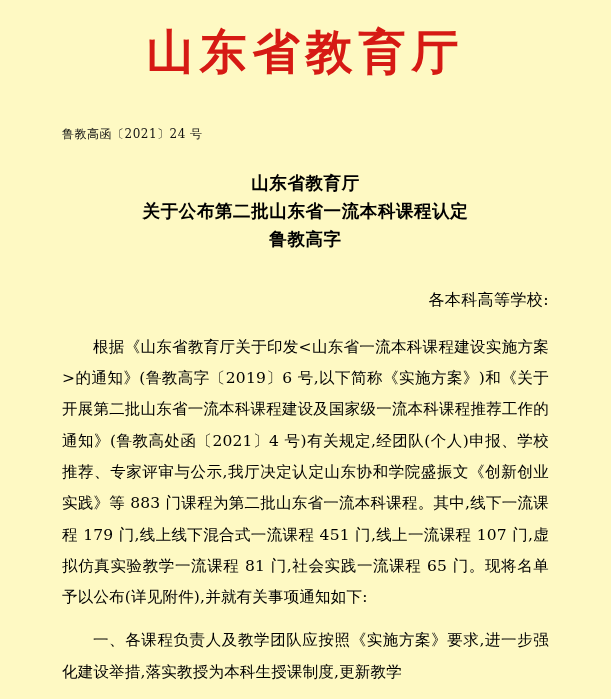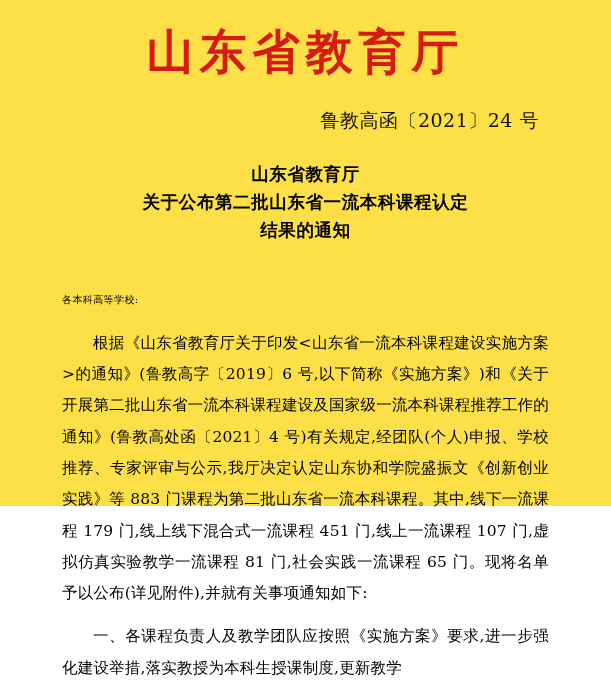--- a/index.html
+++ b/index.html
@@ -9,61 +9,61 @@
   body {
     width: 611px;
     height: 699px;
     background: #ffffff;
     font-family: "DejaVu Serif", "Liberation Serif", serif;
     overflow: hidden;
   }
   .page {
     position: relative;
     width: 611px;
-    height: 506px;
+    height: 699px;
     box-sizing: border-box;
     padding: 0 62px;
-    background: #fde047;
+    background: #fef9c3;
   }
   .letterhead {
     text-align: center;
     color: #d61a14;
     font-family: "DejaVu Serif", "Liberation Serif", serif;
     font-weight: bold;
     font-size: 47px;
     letter-spacing: 6px;
     line-height: 1.1;
     padding-top: 26px;
     white-space: nowrap;
   }
   .doc-number {
-    text-align: right;
-    font-size: 19px;
+    font-size: 12px;
     color: #111;
-    margin-top: 30px;
+    margin-top: 48px;
     padding-right: 10px;
     letter-spacing: 0.5px;
   }
   .title-block {
     text-align: center;
     margin-top: 26px;
     font-weight: bold;
     font-size: 17.5px;
     line-height: 1.62;
     color: #000;
     letter-spacing: 0.6px;
   }
   .title-line {
     display: block;
   }
   .salutation {
-    margin-top: 48px;
-    font-size: 10px;
+    margin-top: 36px;
+    font-size: 16px;
     color: #000;
     letter-spacing: 0.4px;
+    text-align: right;
   }
   .body-para {
     margin-top: 21px;
     font-size: 15.5px;
     color: #000;
     line-height: 2.02;
     text-align: justify;
     text-justify: inter-ideograph;
     text-indent: 2em;
     letter-spacing: 0.2px;
@@ -77,21 +77,21 @@
 
 <div class="page">
 
   <div class="letterhead">山东省教育厅</div>
 
   <div class="doc-number">鲁教高函〔2021〕24 号</div>
 
   <div class="title-block">
     <span class="title-line">山东省教育厅</span>
     <span class="title-line">关于公布第二批山东省一流本科课程认定</span>
-    <span class="title-line">结果的通知</span>
+    <span class="title-line">鲁教高字</span>
   </div>
 
   <div class="salutation">各本科高等学校:</div>
 
   <div class="body-para">根据《山东省教育厅关于印发&lt;山东省一流本科课程建设实施方案&gt;的通知》(鲁教高字〔2019〕6 号,以下简称《实施方案》)和《关于开展第二批山东省一流本科课程建设及国家级一流本科课程推荐工作的通知》(鲁教高处函〔2021〕4 号)有关规定,经团队(个人)申报、学校推荐、专家评审与公示,我厅决定认定山东协和学院盛振文《创新创业实践》等 883 门课程为第二批山东省一流本科课程。其中,线下一流课程 179 门,线上线下混合式一流课程 451 门,线上一流课程 107 门,虚拟仿真实验教学一流课程 81 门,社会实践一流课程 65 门。现将名单予以公布(详见附件),并就有关事项通知如下:</div>
 
   <div class="body-para tight">一、各课程负责人及教学团队应按照《实施方案》要求,进一步强化建设举措,落实教授为本科生授课制度,更新教学</div>
 
 </div>
 

